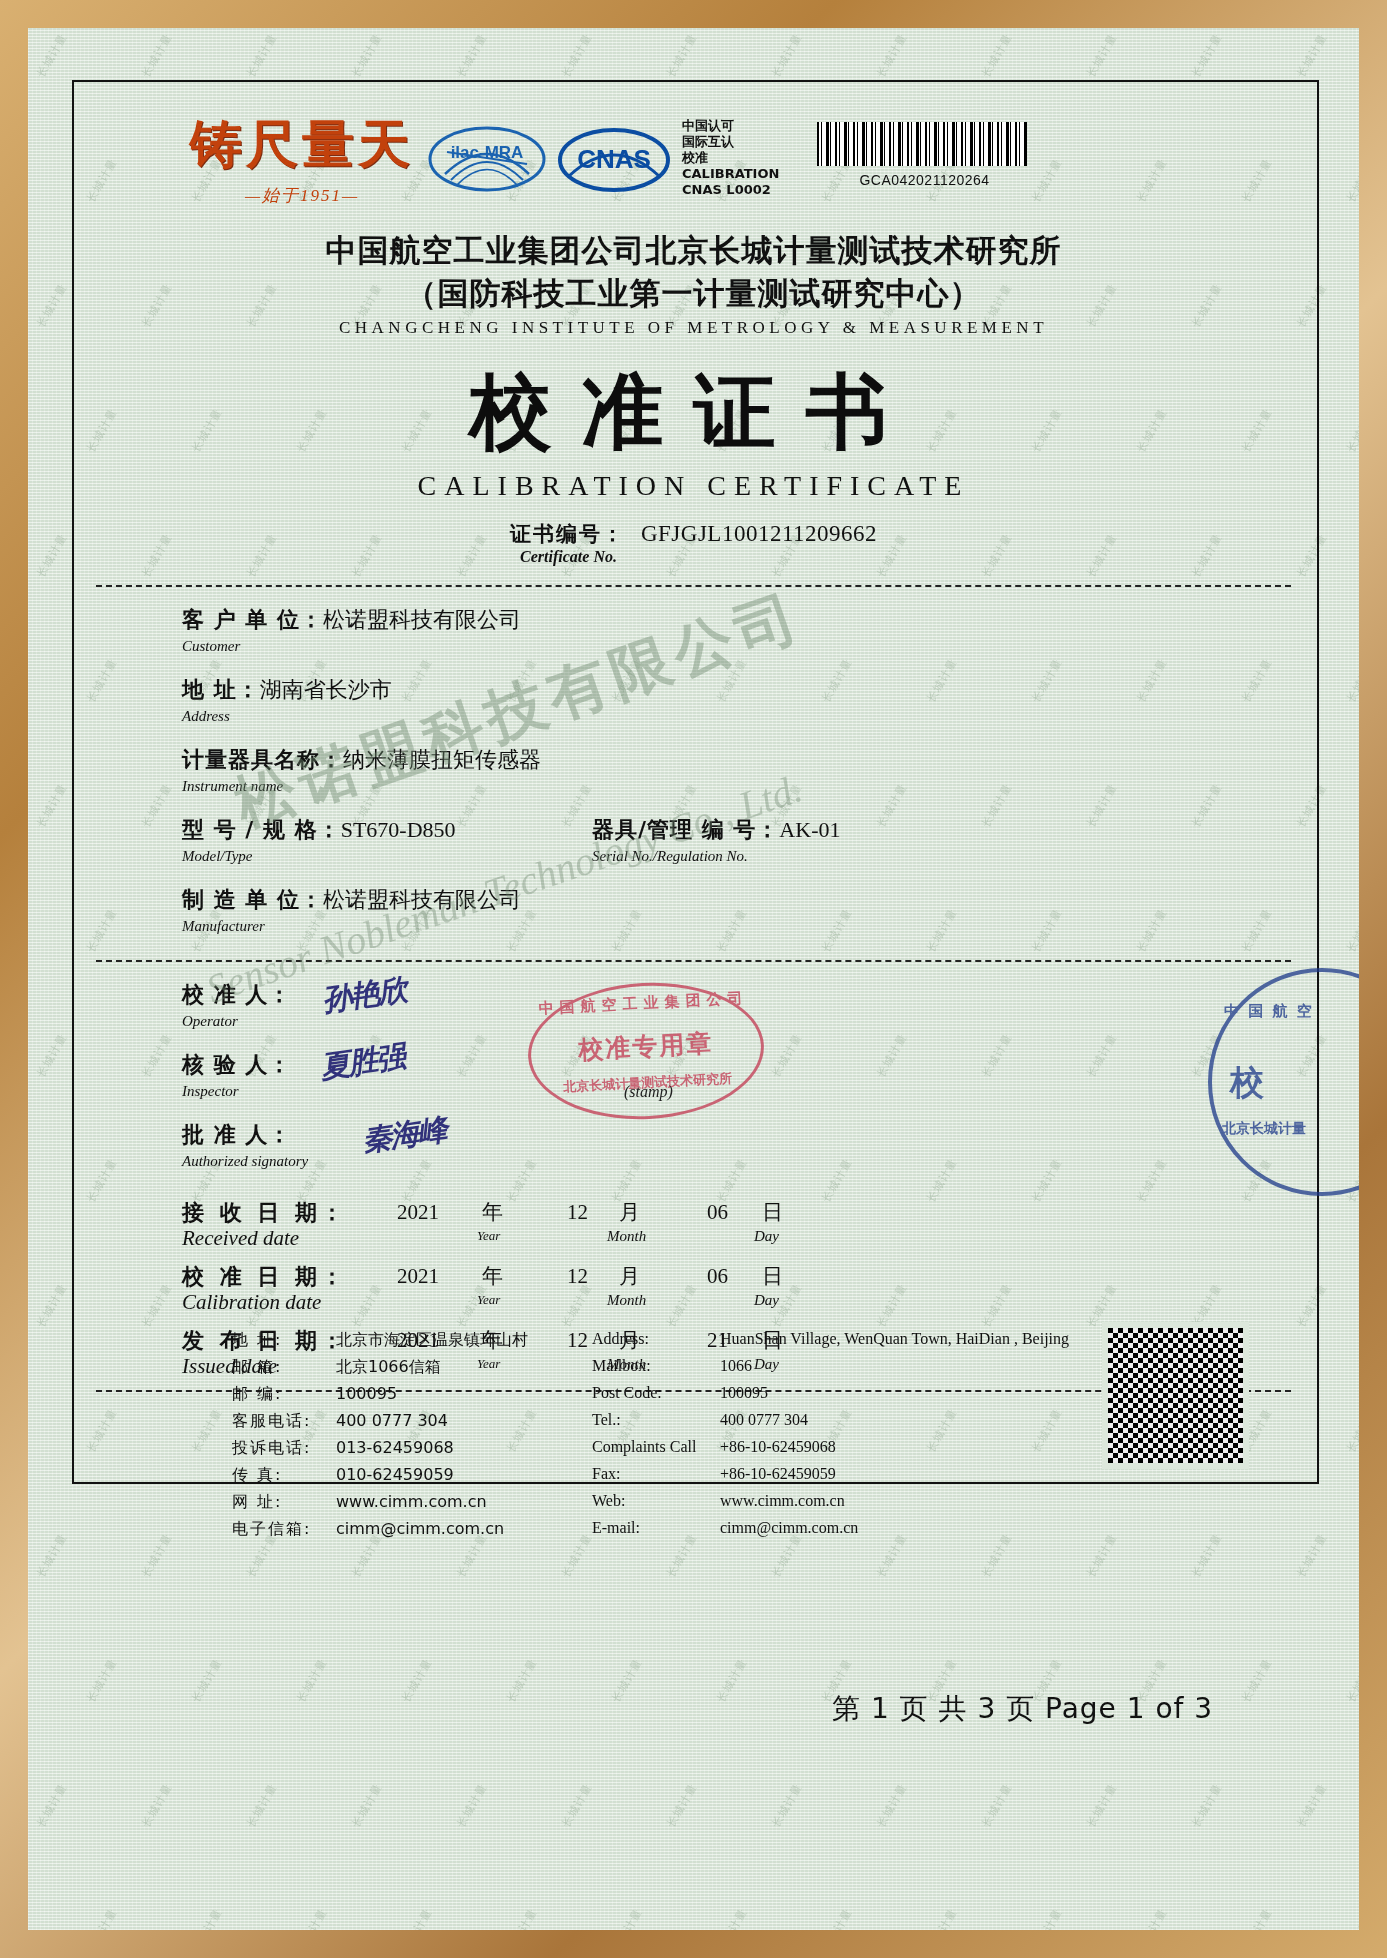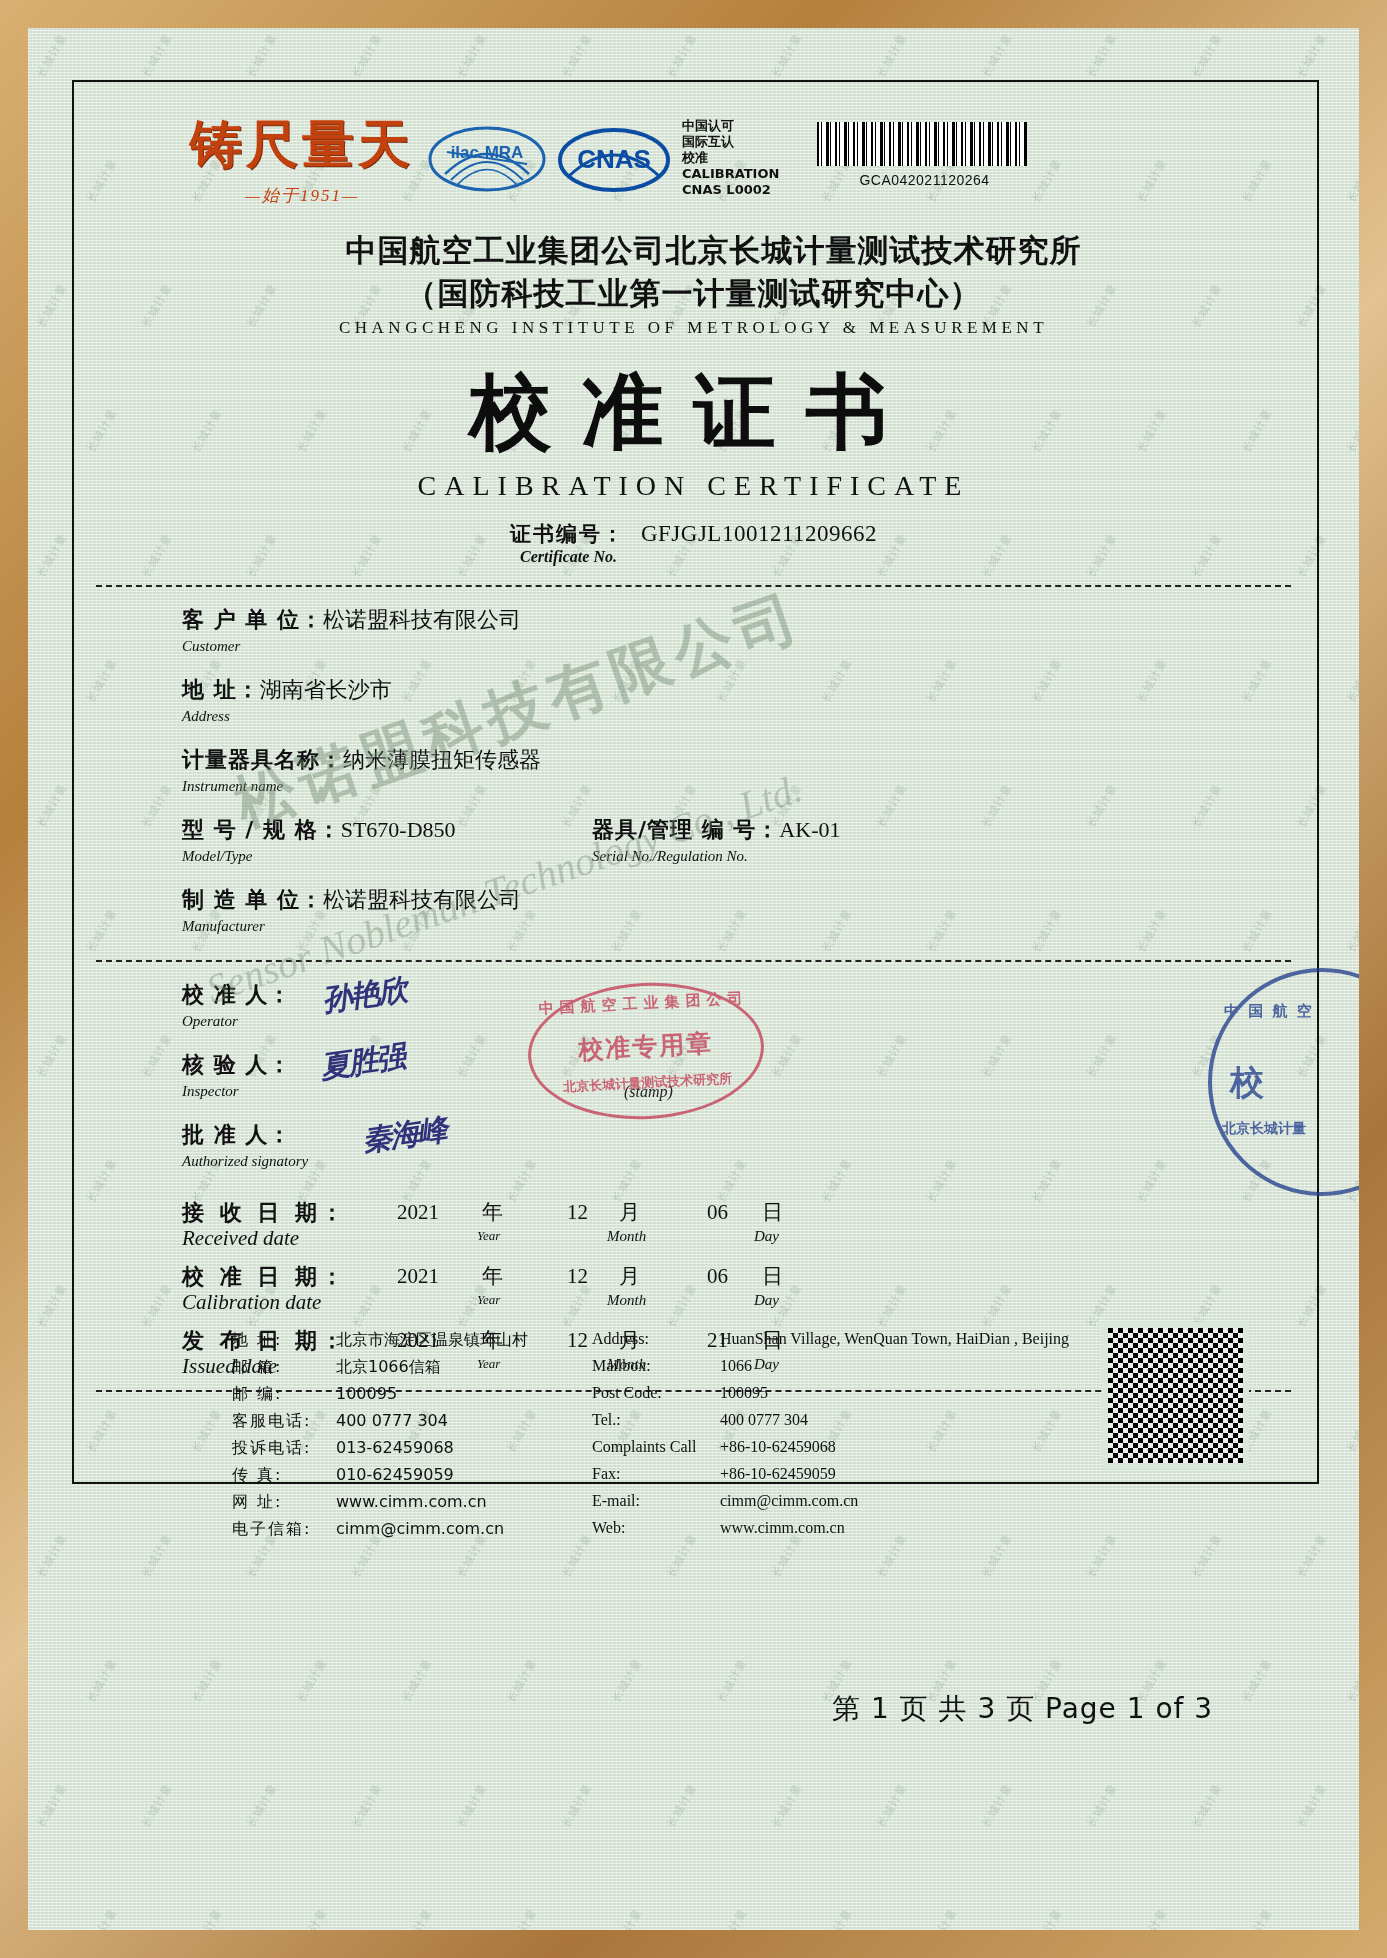--- a/index.html
+++ b/index.html
@@ -75,21 +75,20 @@
   }
   .barcode-num{
     position:absolute;left:745px;top:92px;width:215px;text-align:center;
     font-size:14px;font-family:"Liberation Sans",sans-serif;color:#111;letter-spacing:.5px;
   }
 
   .org-cn1{
     position:absolute;left:0;top:150px;width:1243px;text-align:center;
     font-size:31px;font-weight:bold;color:#111;letter-spacing:1px;
     font-family:"DejaVu Sans",sans-serif;
-    padding-left:20px;
   }
   .org-cn2{
     position:absolute;left:0;top:193px;width:1243px;text-align:center;
     font-size:31px;font-weight:bold;color:#111;letter-spacing:1px;
     font-family:"DejaVu Sans",sans-serif;
   }
   .org-en{
     position:absolute;left:0;top:238px;width:1243px;text-align:center;
     font-size:17px;color:#111;letter-spacing:4.5px;
     font-family:"Liberation Serif",serif;
@@ -606,22 +605,22 @@
             <div class="frow"><span class="k">网    址:</span><span>www.cimm.com.cn</span></div>
             <div class="frow"><span class="k">电子信箱:</span><span>cimm@cimm.com.cn</span></div>
           </div>
         <div class="fcol-r" id="footRight">
             <div class="frow-r"><span class="k">Address:</span><span>HuanShan Village, WenQuan Town, HaiDian , Beijing</span></div>
             <div class="frow-r"><span class="k">Mailbox:</span><span>1066</span></div>
             <div class="frow-r"><span class="k">Post Code:</span><span>100095</span></div>
             <div class="frow-r"><span class="k">Tel.:</span><span>400 0777 304</span></div>
             <div class="frow-r"><span class="k">Complaints Call</span><span>+86-10-62459068</span></div>
             <div class="frow-r"><span class="k">Fax:</span><span>+86-10-62459059</span></div>
+            <div class="frow-r"><span class="k">Web:</span><span>www.cimm.com.cn</span></div>
             <div class="frow-r"><span class="k">E-mail:</span><span>cimm@cimm.com.cn</span></div>
-            <div class="frow-r"><span class="k">Web:</span><span>www.cimm.com.cn</span></div>
           </div>
         <div class="qr"></div>
       </div>
 
       <div class="pagenum">第 1 页 共 3 页   Page 1 of 3</div>
     </div>
 
     <div class="stamp-main">
       <div class="st-top">中国航空工业集团公司</div>
       <div class="st-mid">校准专用章</div>

